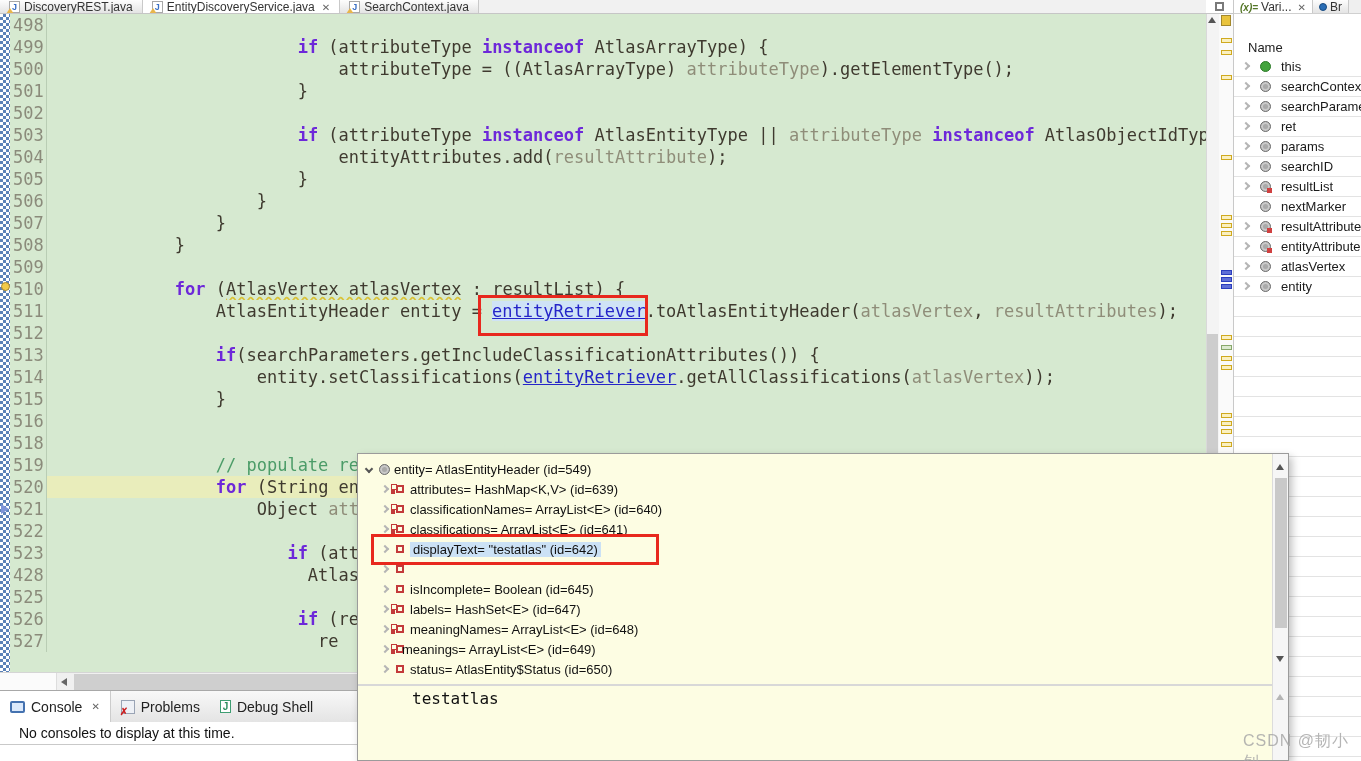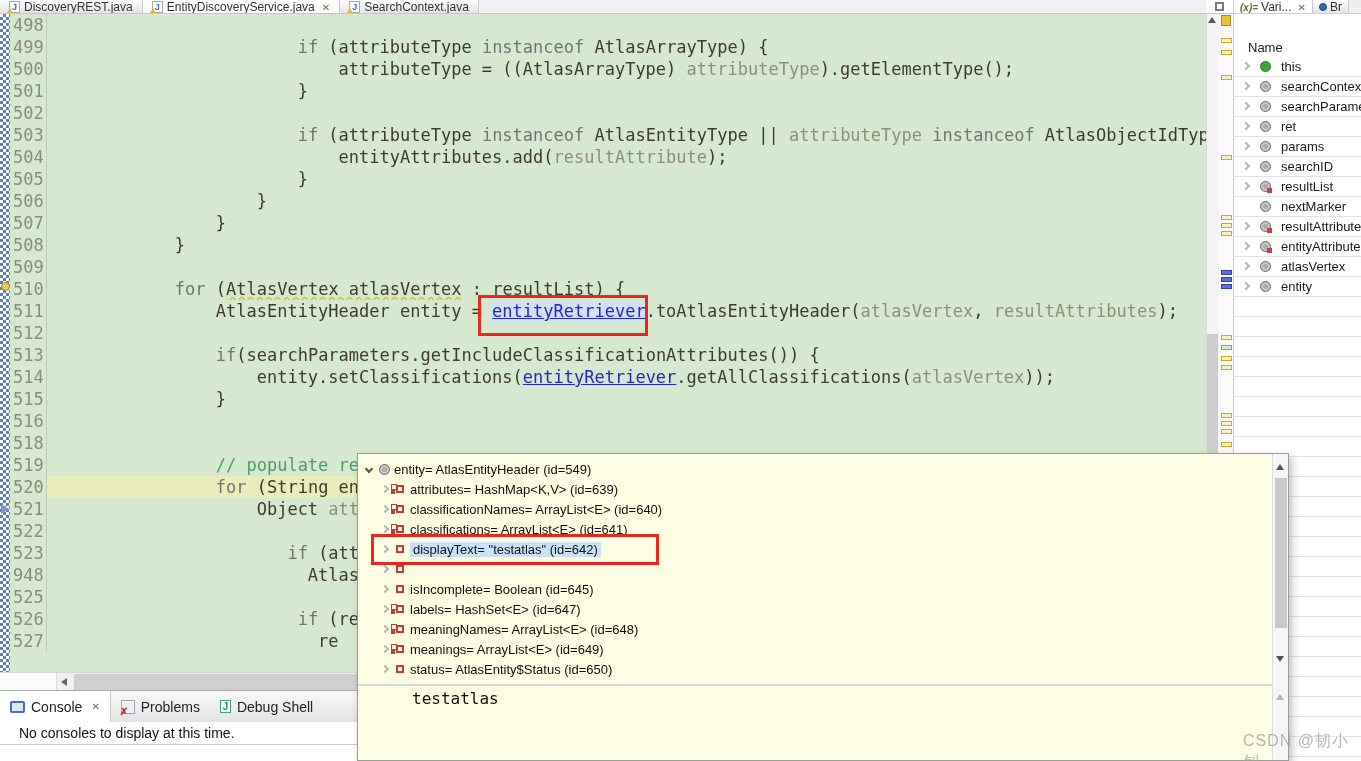--- a/index.html
+++ b/index.html
@@ -24,21 +24,21 @@
   .editor { position:absolute; left:0; top:14px; width:1206px; height:658px; background:#d6e9d0; overflow:hidden; }
   .bluestrip { position:absolute; left:0; top:0; width:10px; height:658px;
                background-image:conic-gradient(#5c82b8 25%,#ffffff 0 50%,#5c82b8 0 75%,#ffffff 0);
                background-size:6px 6px; }
   .codewrap { position:absolute; left:0; top:0; width:100%; }
   .line { display:flex; height:22px; line-height:22px; font-family:"DejaVu Sans Mono",monospace; font-size:17px; white-space:pre; }
   .ln { width:46px; padding-left:13px; color:#8b8b7b; flex:none; }
   .lc { border-left:1px solid #b9cdb4; padding-left:5px; flex:1; overflow:hidden; }
   .line.hl .lc { background:#e9edbb; }
   .d { color:#3f3a2f; }
-  .k { color:#737373; font-weight:normal;text-align:right; }
+  .k { color:#6d28d9; font-weight:bold;text-align:right; }
   .p { color:#8f8d79; }
   .c { color:#4c9c68; }
   .u { color:#3f3a2f; text-decoration:underline; }
   .w { color:#3f3a2f; text-decoration:underline wavy #d9c33a; }
   .f { color:#2525c8; text-decoration:underline; }
   .fh { color:#2525c8; text-decoration:underline; background:#cfe3f6; }
   .bulb { position:absolute; left:1px; top:268px; width:9px; height:9px; border-radius:50%;
           background:#f2ca4a; border:1px solid #a8892f; }
   .curarrow { position:absolute; left:1px; top:490px; width:0; height:0;
               border-top:5px solid transparent; border-bottom:5px solid transparent; border-left:8px solid #7e94d8; }
@@ -160,21 +160,21 @@
         <div class="line"><span class="ln">513</span><span class="lc"><span class="d">                </span><span class="k">if</span><span class="d">(searchParameters.getIncludeClassificationAttributes()) {</span></span></div>
         <div class="line"><span class="ln">514</span><span class="lc"><span class="d">                    entity.setClassifications(</span><span class="f">entityRetriever</span><span class="d">.getAllClassifications(</span><span class="p">atlasVertex</span><span class="d">));</span></span></div>
         <div class="line"><span class="ln">515</span><span class="lc"><span class="d">                }</span></span></div>
         <div class="line"><span class="ln">516</span><span class="lc"></span></div>
         <div class="line"><span class="ln">518</span><span class="lc"></span></div>
         <div class="line"><span class="ln">519</span><span class="lc"><span class="c">                // populate re</span></span></div>
         <div class="line hl"><span class="ln">520</span><span class="lc"><span class="d">                </span><span class="k">for</span><span class="d"> (String en</span></span></div>
         <div class="line"><span class="ln">521</span><span class="lc"><span class="d">                    Object </span><span class="p">att</span></span></div>
         <div class="line"><span class="ln">522</span><span class="lc"></span></div>
         <div class="line"><span class="ln">523</span><span class="lc"><span class="d">                       </span><span class="k">if</span><span class="d"> (attrVa</span></span></div>
-        <div class="line"><span class="ln">948</span><span class="lc"><span class="d">                         AtlasO</span></span></div>
+        <div class="line"><span class="ln">428</span><span class="lc"><span class="d">                         AtlasO</span></span></div>
         <div class="line"><span class="ln">525</span><span class="lc"></span></div>
         <div class="line"><span class="ln">526</span><span class="lc"><span class="d">                        </span><span class="k">if</span><span class="d"> (re</span></span></div>
         <div class="line"><span class="ln">527</span><span class="lc"><span class="d">                          re</span></span></div>
       </div>
     <div class="bluestrip"></div>
     <div class="bulb"></div>
     <div class="curarrow"></div>
   </div>
 
   <div class="vscroll"></div>
@@ -353,21 +353,21 @@
           <span class="ptext" style="left: 52px;">labels= HashSet&lt;E&gt;  (id=647)</span>
         </div>
         <div class="prow">
           <span class="chev" style="left: 24px; top: 6px;"></span>
           <span class="fsq col" style="left: 38px; top: 5px;"></span>
           <span class="ptext" style="left: 52px;">meaningNames= ArrayList&lt;E&gt;  (id=648)</span>
         </div>
         <div class="prow">
           <span class="chev" style="left: 24px; top: 6px;"></span>
           <span class="fsq col" style="left: 38px; top: 5px;"></span>
-          <span class="ptext" style="left: 52px;">meanings= ArrayList&lt;E&gt;  (id=649)</span>
+          <span class="ptext" style="left: 44px;">meanings= ArrayList&lt;E&gt;  (id=649)</span>
         </div>
         <div class="prow">
           <span class="chev" style="left: 24px; top: 6px;"></span>
           <span class="fsq" style="left: 38px; top: 5px;"></span>
           <span class="ptext" style="left: 52px;">status= AtlasEntity$Status  (id=650)</span>
         </div>
       </div>
     <div class="pscroll">
       <div class="tri-up" style="position:absolute;left:3px;top:10px;"></div>
       <div class="pthumb"></div>

